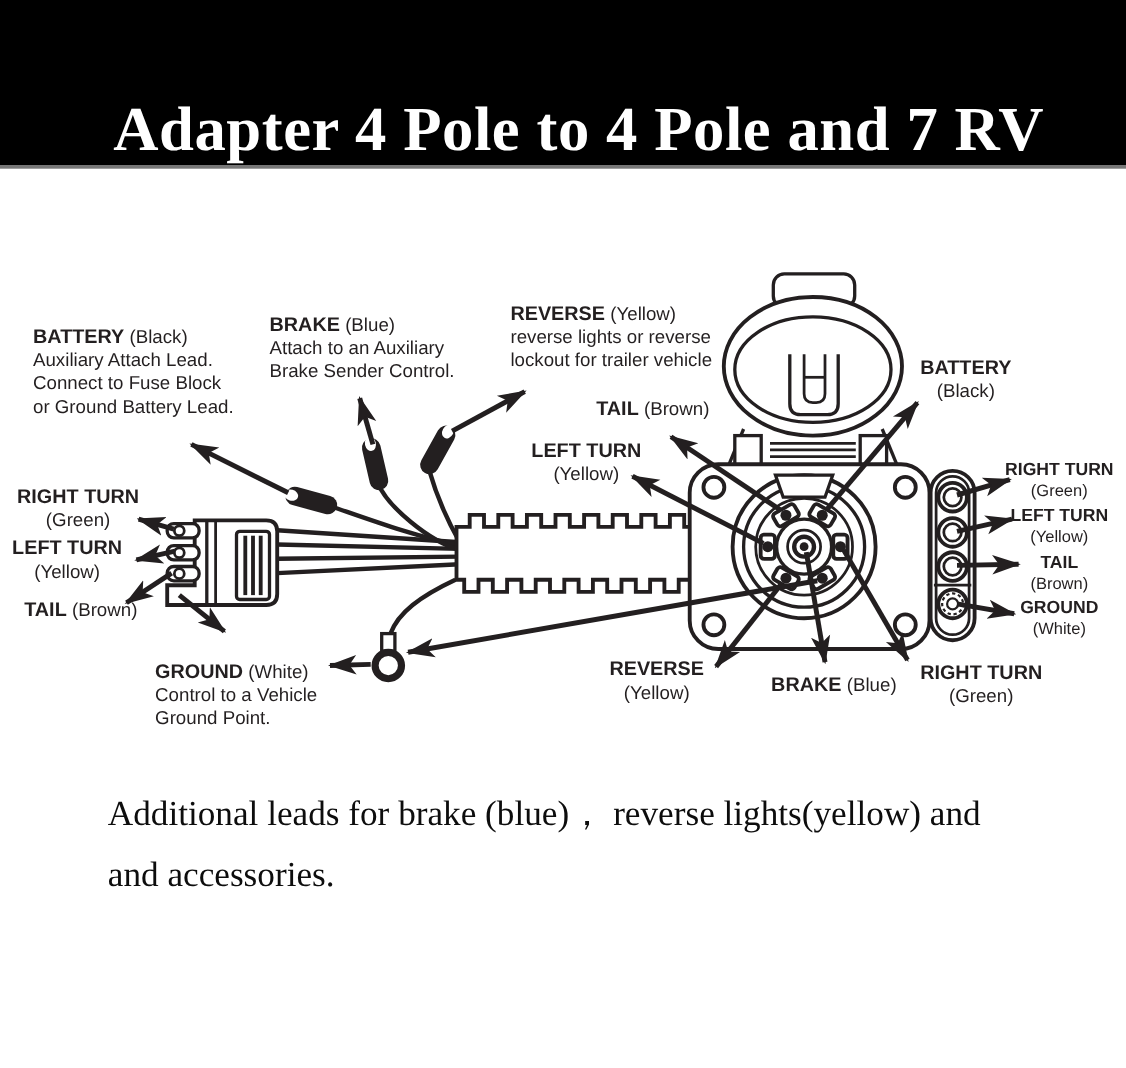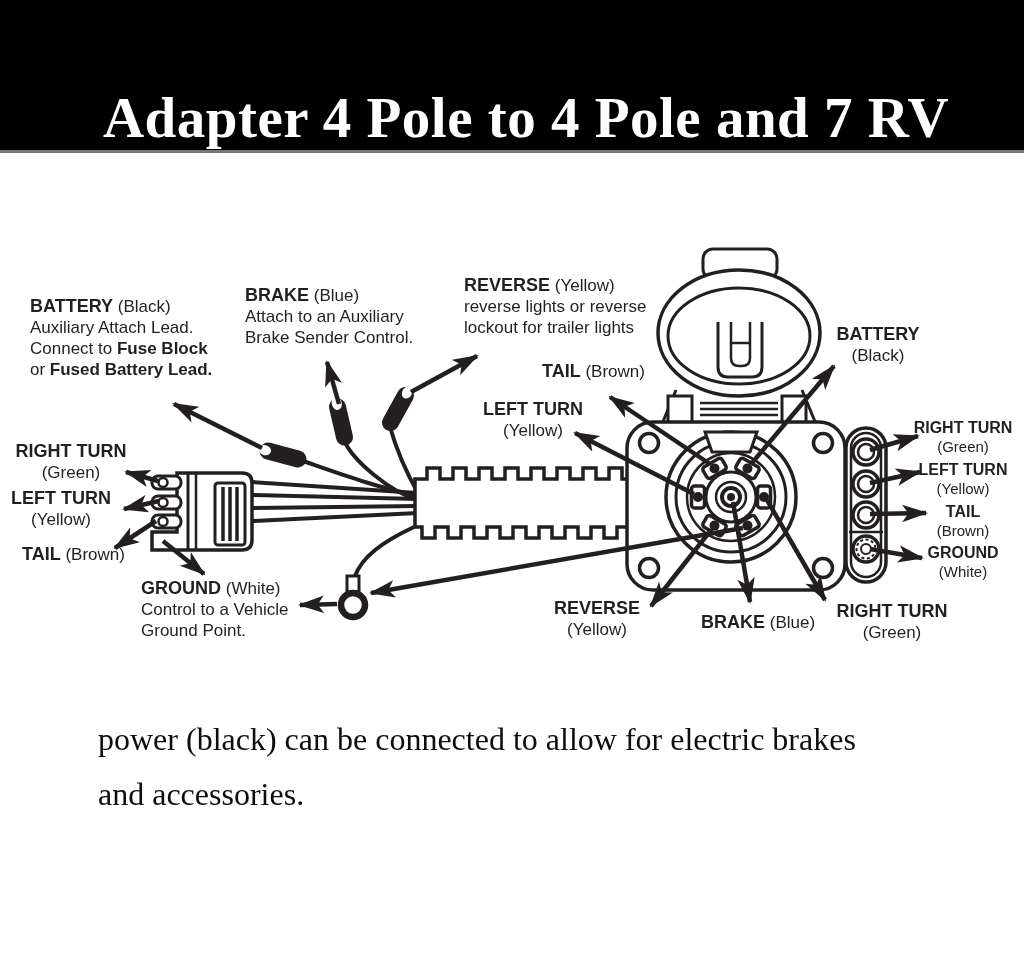--- a/index.html
+++ b/index.html
@@ -13,21 +13,21 @@
   }
   .header h1{
     margin:0;color:#ffffff;font-family:"Liberation Serif","DejaVu Serif",serif;
     font-size:57px;font-weight:bold;white-space:nowrap;letter-spacing:0.5px;
   }
   svg{position:absolute;left:0;top:0;}
   .lbl{
     position:absolute;font-size:17px;line-height:21px;color:#231f20;white-space:nowrap;
   }
   .lbl .t{font-weight:bold;font-size:18px;}
-  .lbl b{font-weight:bold;}
+  .lbl b{font-weight:normal;}
   .ctr{text-align:center;}
   .sm{font-size:15px;line-height:19px;}
   .sm .t{font-size:16px;}
   .footer{
     position:absolute;left:98px;top:712px;width:880px;
     font-family:"Liberation Serif","DejaVu Serif",serif;
     font-size:32px;line-height:55px;color:#0d0d0d;white-space:nowrap;
   }
   
   .ink{stroke:#231f20;fill:none;}
@@ -183,33 +183,33 @@
     <line class="arrow" x1="870" y1="483" x2="920" y2="472"></line>
     <line class="arrow" x1="870" y1="514" x2="926" y2="513"></line>
     <line class="arrow" x1="870" y1="549" x2="922" y2="558"></line>
   </g>
 </svg>
 
 <div class="lbl" style="left:30px;top:296px">
   <div><span class="t">BATTERY</span> <span>(Black)</span></div>
   <div>Auxiliary Attach Lead.</div>
   <div><span>Connect to </span><b>Fuse Block</b></div>
-  <div><span>or </span><b>Fused Battery Lead.</b></div>
+  <div><span>or </span><b>Ground Battery Lead.</b></div>
 </div>
 
 <div class="lbl" style="left:245px;top:285px">
   <div><span class="t">BRAKE</span> <span>(Blue)</span></div>
   <div>Attach to an Auxiliary</div>
   <div>Brake Sender Control.</div>
 </div>
 
 <div class="lbl" style="left:464px;top:275px">
   <div><span class="t">REVERSE</span> <span>(Yellow)</span></div>
   <div>reverse lights or reverse</div>
-  <div>lockout for trailer lights</div>
+  <div>lockout for trailer vehicle</div>
 </div>
 
 <div class="lbl" style="left:542px;top:361px">
   <span class="t">TAIL</span> <span>(Brown)</span>
 </div>
 
 <div class="lbl ctr" style="left:477px;top:399px;width:112px">
   <div class="t">LEFT TURN</div>
   <div>(Yellow)</div>
 </div>
@@ -226,21 +226,21 @@
 
 <div class="lbl ctr" style="left:4px;top:488px;width:114px">
   <div class="t">LEFT TURN</div>
   <div>(Yellow)</div>
 </div>
 
 <div class="lbl" style="left:22px;top:544px">
   <span class="t">TAIL</span> <span>(Brown)</span>
 </div>
 
-<div class="lbl" style="left:141px;top:578px">
+<div class="lbl" style="left:141px;top:600px">
   <div><span class="t">GROUND</span> <span>(White)</span></div>
   <div>Control to a Vehicle</div>
   <div>Ground Point.</div>
 </div>
 
 <div class="lbl ctr" style="left:541px;top:598px;width:112px">
   <div class="t">REVERSE</div>
   <div>(Yellow)</div>
 </div>
 
@@ -267,15 +267,15 @@
   <div class="t">TAIL</div>
   <div>(Brown)</div>
 </div>
 
 <div class="lbl ctr sm" style="left:906px;top:543px;width:114px">
   <div class="t">GROUND</div>
   <div>(White)</div>
 </div>
 
 <div class="footer">
-  <div>power (black) can be connected to allow for electric brakes</div>
+  <div>Additional leads for brake (blue)， reverse lights(yellow) and</div>
   <div>and accessories.</div>
 </div>
 
 </body></html>

